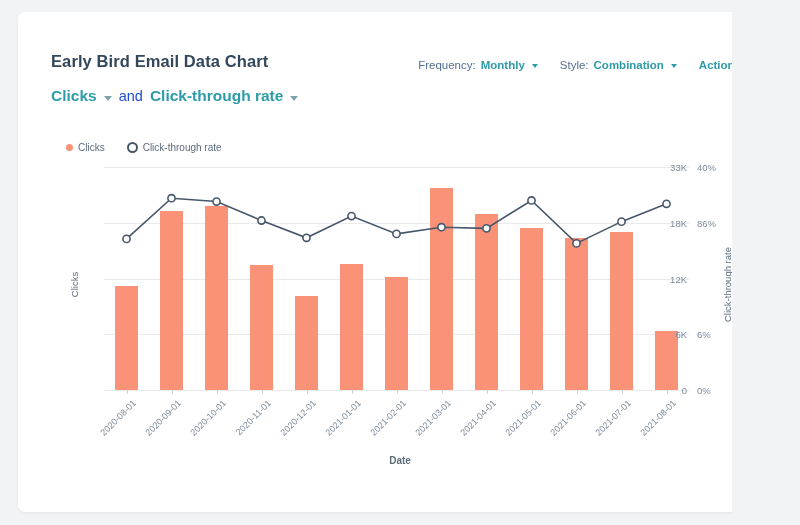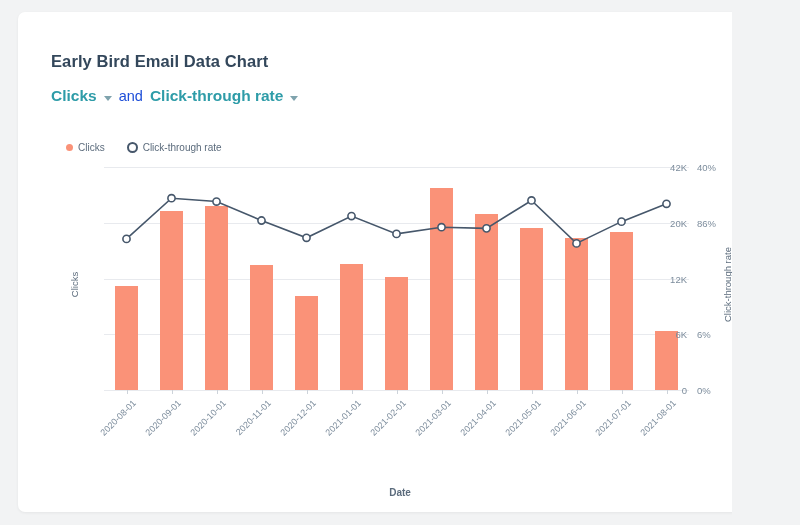--- a/index.html
+++ b/index.html
@@ -151,21 +151,20 @@
     transform-origin: center;
     white-space: nowrap;
   }
   .axis-title-x {
     position: absolute;
     left: 0; right: 0; top: 443px;
     text-align: center;
     font-size: 10px;
     font-weight: 700;
     color: #5b6b7c;
-    margin-top: 32px;
   }
   .bar {
     position: absolute;
     background: #fa9278;
     bottom: 0;
   }
   .tickmark {
     position: absolute;
     top: 378px;
     width: 1px; height: 4px;
@@ -189,20 +188,36 @@
   }
 </style>
 </head>
 <body>
 
 <div class="page">
   <div class="card">
 
     <div class="chart-title">Early Bird Email Data Chart</div>
 
+    <div class="controls">
+      <div class="control">
+        <span class="control-label">Frequency:</span>
+        <span class="control-value">Monthly</span>
+        <span class="caret"></span>
+      </div>
+      <div class="control">
+        <span class="control-label">Style:</span>
+        <span class="control-value">Combination</span>
+        <span class="caret"></span>
+      </div>
+      <div class="control">
+        <span class="control-value">Actions</span>
+        <span class="caret"></span>
+      </div>
+    </div>
 
     <div class="metrics">
       <span class="metric-link">Clicks</span>
       <span class="caret-lg"></span>
       <span class="metric-and">and</span>
       <span class="metric-link">Click-through rate</span>
       <span class="caret-lg"></span>
     </div>
 
     <div class="legend">
@@ -277,22 +292,22 @@
             <title>2021-07-01: 30.2%</title>
           </circle>
           <circle cx="562.5" cy="36.795000000000016" r="3.6" fill="#ffffff" stroke="#46576b" stroke-width="1.6">
             <title>2021-08-01: 33.4%</title>
           </circle>
         </svg>
       <div id="axis-layer">
           <div class="ytick" style="top: 378px;">0</div>
           <div class="ytick" style="top: 322.25px;">6K</div>
           <div class="ytick" style="top: 266.5px;">12K</div>
-          <div class="ytick" style="top: 210.75px;">20K</div>
-          <div class="ytick" style="top: 155px;">42K</div>
+          <div class="ytick" style="top: 210.75px;">18K</div>
+          <div class="ytick" style="top: 155px;">33K</div>
           <div class="ytick-r" style="top: 378px;">0%</div>
           <div class="ytick-r" style="top: 322.25px;">6%</div>
           <div class="ytick-r" style="top: 266.5px; margin-left: 48px;">20%</div>
           <div class="ytick-r" style="top: 210.75px;">86%</div>
           <div class="ytick-r" style="top: 155px;">40%</div>
           <div class="tickmark" style="left: 108.5px;"></div>
           <div class="xlabel" style="left: 60.5px; width: 52px;">2020-08-01</div>
           <div class="tickmark" style="left: 153.5px;"></div>
           <div class="xlabel" style="left: 105.5px; width: 52px;">2020-09-01</div>
           <div class="tickmark" style="left: 198.5px;"></div>

